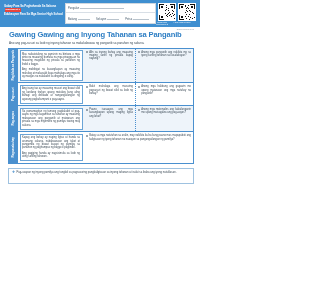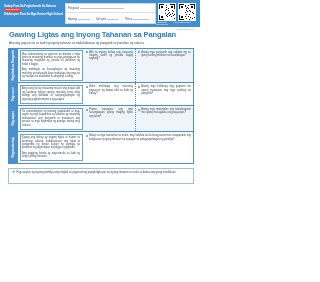--- a/index.html
+++ b/index.html
@@ -373,21 +373,21 @@
     </div>
 
     <div class="qr-caps">
       <div class="qr-cap">Ibang pang reperensiya at karagdagang gabay</div>
       <div class="qr-cap">I-scan para sa video</div>
     </div>
   </div>
 
   <div class="title-wrap">
     <div class="doc-code">DRRM-TLE-SHS-01</div>
-    <div class="doc-title">Gawing Ligtas ang Inyong Tahanan sa Pangalan</div>
+    <div class="doc-title">Gawing Gawing ang Inyong Tahanan sa Panganib</div>
     <div class="doc-sub">Ano ang pag-susuri sa loob ng inyong tahanan sa makakabawas ng panganib sa panahon ng sakuna.</div>
   </div>
 
   <div class="grid">
 
     <div class="row">
       <div class="rowlabel">
           <span>Pagkilala sa Panganib</span>
         </div>
       <div class="cell-a">

